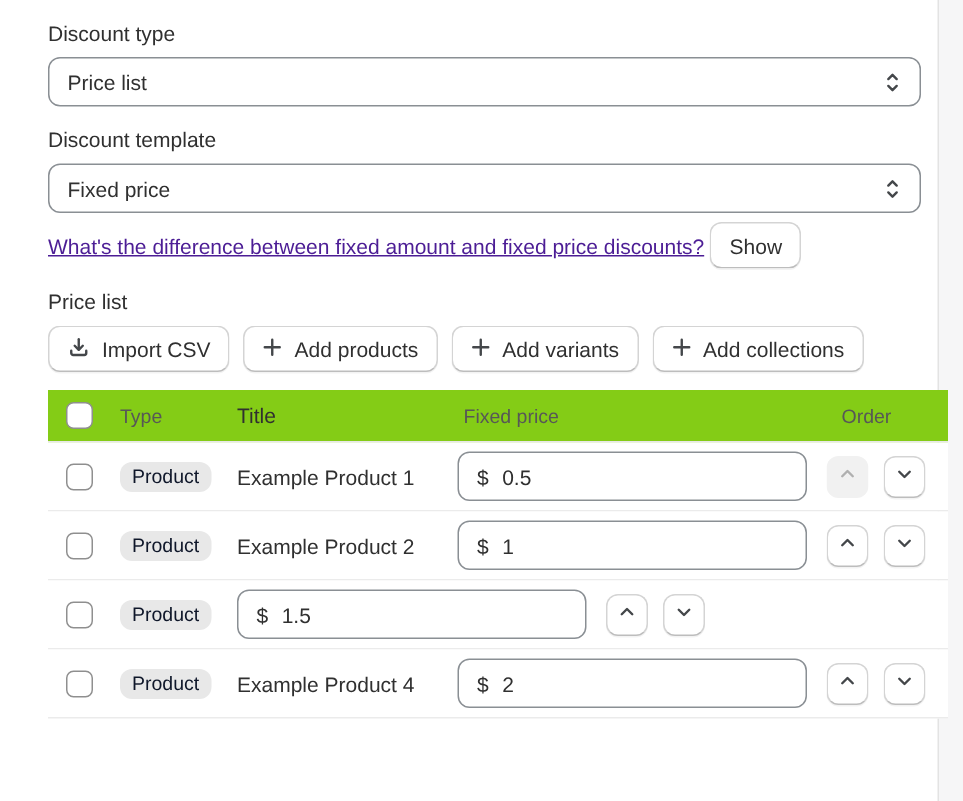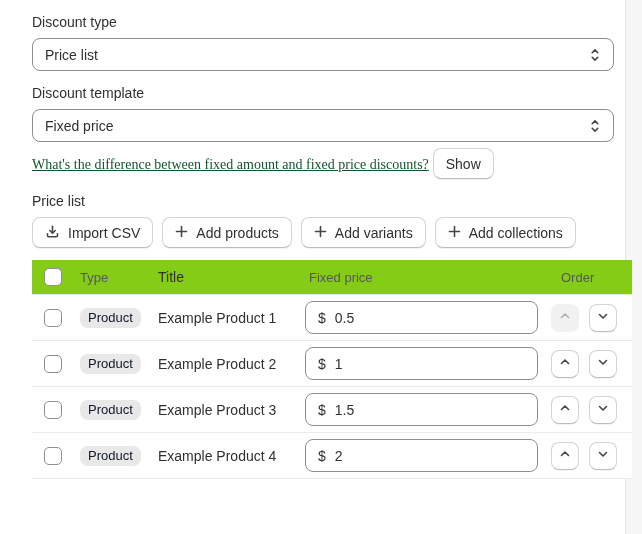--- a/index.html
+++ b/index.html
@@ -29,21 +29,21 @@
     position: absolute; right: 13px; top: 50%;
     transform: translateY(-50%); pointer-events: none;
     display: flex; align-items: center;
   }
 
   .row-gap-12 { margin-top: 12px; }
 
   a.help-link {
     display: inline-block; margin-top: 3px;
     font-size: 14px; line-height: 20px;
-    color: #14532d; text-decoration: underline; cursor: pointer; font-family: Liberation Serif, serif;
+    color: #4c1d95; text-decoration: underline; cursor: pointer;
   }
 
   .adv-heading { margin-top: 8px; font-size: 14px; line-height: 20px; font-weight: 700; }
 
   .btn {
     display: inline-flex; align-items: center; gap: 8px;
     height: 31px; padding: 0 12px;
     background: #fff; border: 1px solid #d4d4d4; border-bottom-color: #bdbdbd;
     border-radius: 8px; box-shadow: 0 1px 0 rgba(26,26,26,0.05);
     font-family: "Liberation Sans", sans-serif;
@@ -240,21 +240,20 @@
               </svg></span>
         </button>
       </div>
     </div>
 
     <div class="trow">
       <div class="c-check">
           <input type="checkbox" class="cbx" style="">
         </div>
       <div class="c-type"><span class="badge">Product</span></div>
-      <div class="c-title">Example Product 3</div>
       <div class="c-price">
         <div class="price-box">
           <span class="prefix">$</span>
           <input type="text" value="1.5" style="">
         </div>
       </div>
       <div class="c-order">
         <button class="arrow-btn">
           <span><svg width="14" height="14" viewBox="0 0 14 14">
                 <path class="icon-stroke" d="M3.5 8.5 7 5l3.5 3.5"></path>

